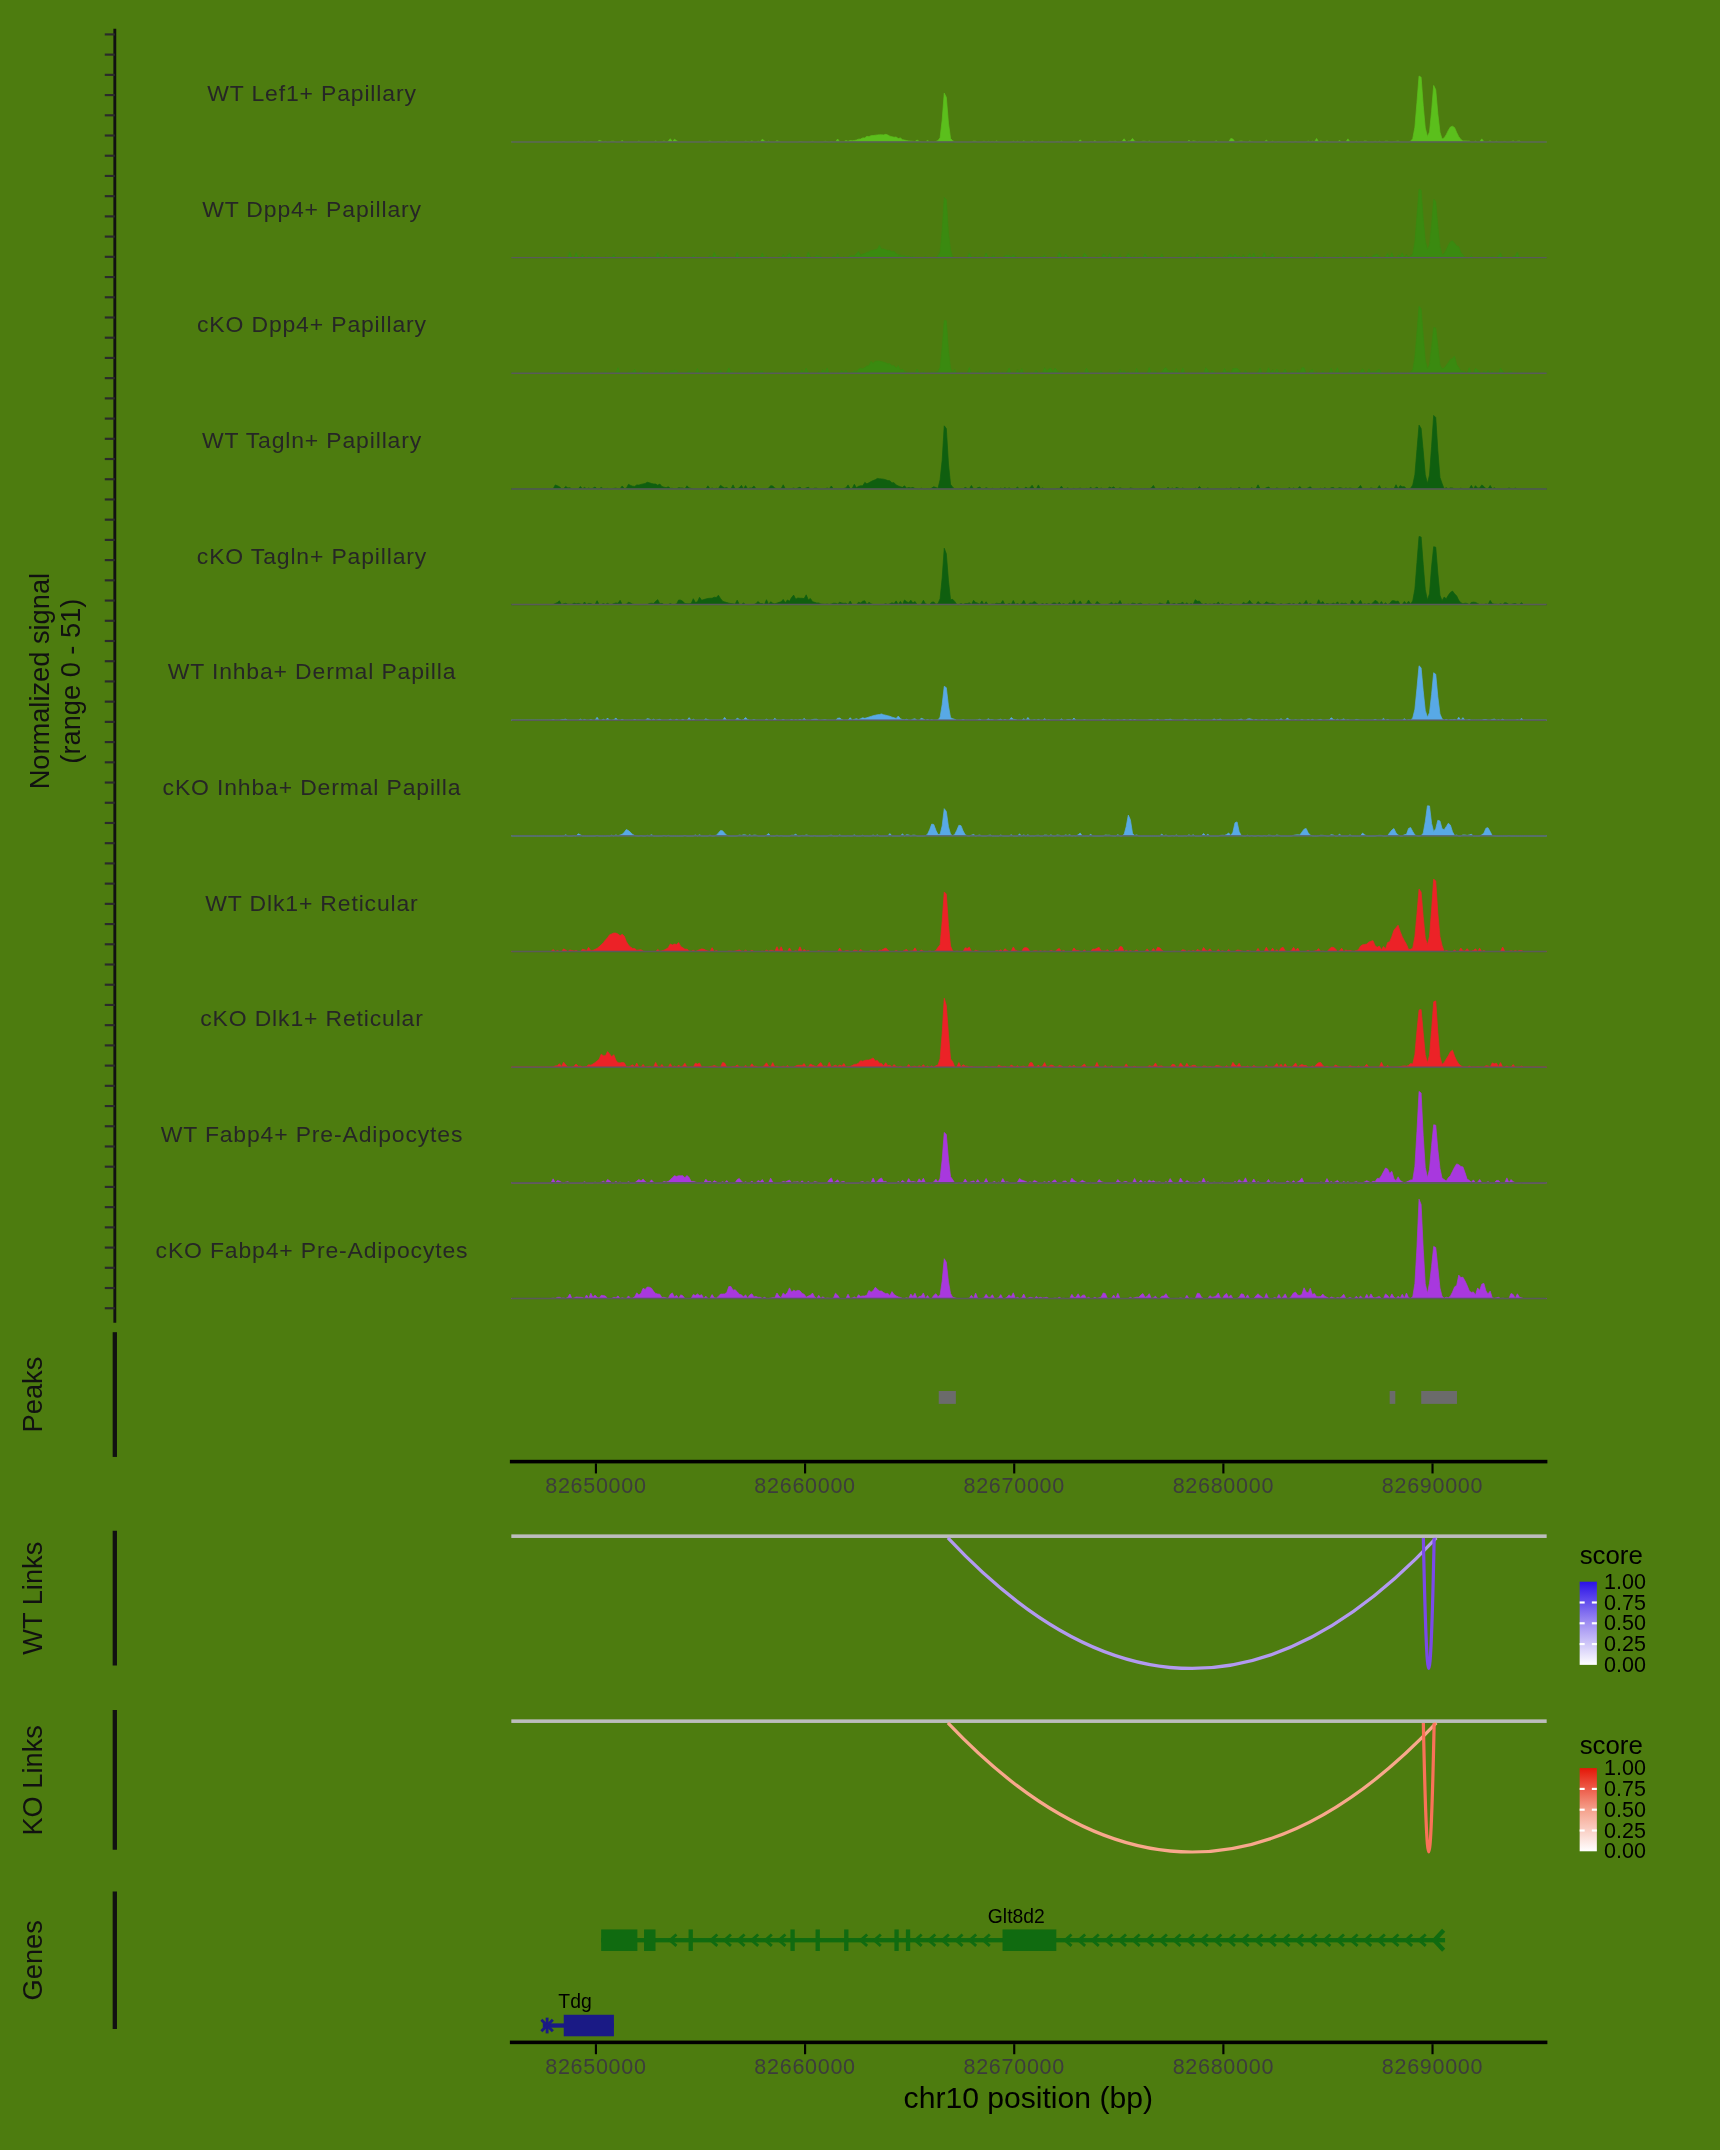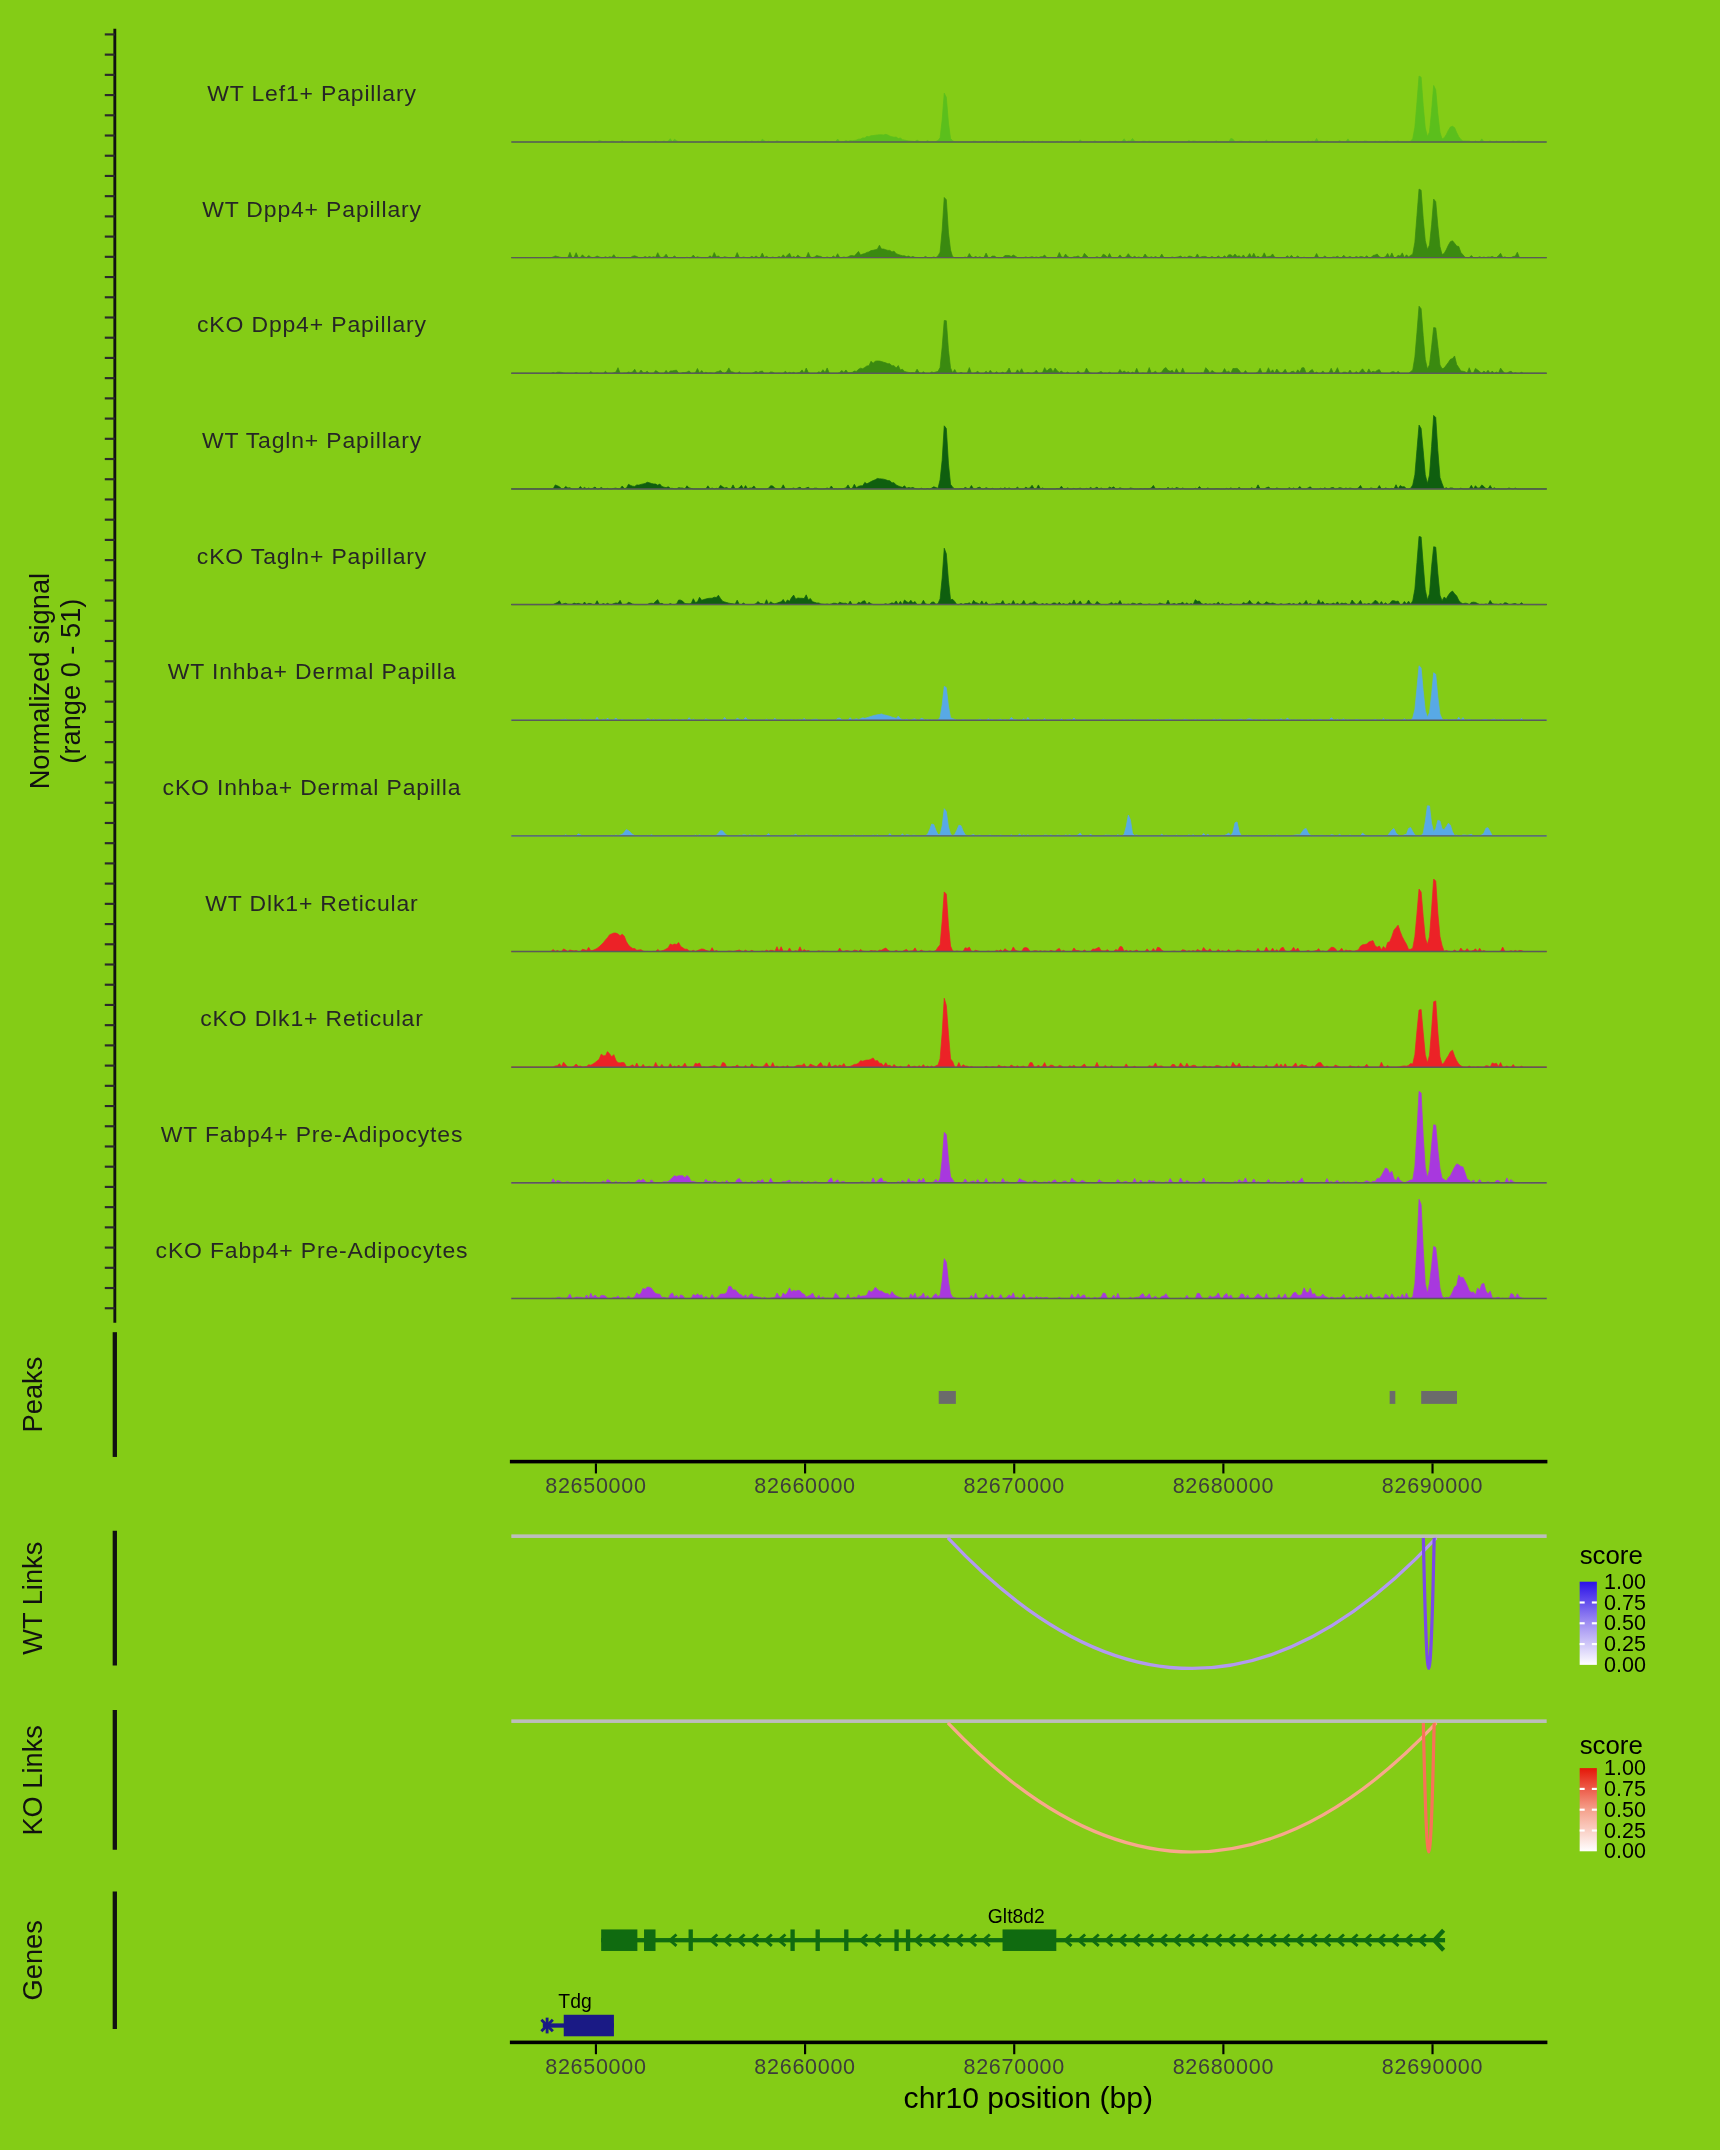--- a/index.html
+++ b/index.html
@@ -1,16 +1,16 @@
 <!DOCTYPE html>
 <html style="font-size:11.5px"><head>
 <meta charset="utf-8">
 <style>
   html,body{margin:0;padding:0;background:#ffffff;}
-  .page{position:relative;width:1721px;height:2151px;background:#84cc16;overflow:hidden;
+  .page{position:relative;width:1721px;height:2151px;background:#4d7c0f;overflow:hidden;
         font-family:"Liberation Sans", sans-serif;}
   svg{position:absolute;left:0;top:0;}
   text{font-family:"Liberation Sans", sans-serif;fill:#1f1f1f;}
   .ylab{font-size:38px;text-anchor:middle;fill:#111111;}
   .panel-lab{font-size:38px;text-anchor:middle;fill:#111111;}
   .track-lab{font-size:32px;text-anchor:middle;fill:#262626;letter-spacing:1.2px;}
   .tick-lab{font-size:30px;text-anchor:middle;fill:#3c3c3c;letter-spacing:1px;}
   .axis-title{font-size:42px;text-anchor:middle;fill:#000000;}
   .legend-title{font-size:36px;text-anchor:start;fill:#000000;}
   .legend-lab{font-size:30px;text-anchor:start;fill:#000000;}

